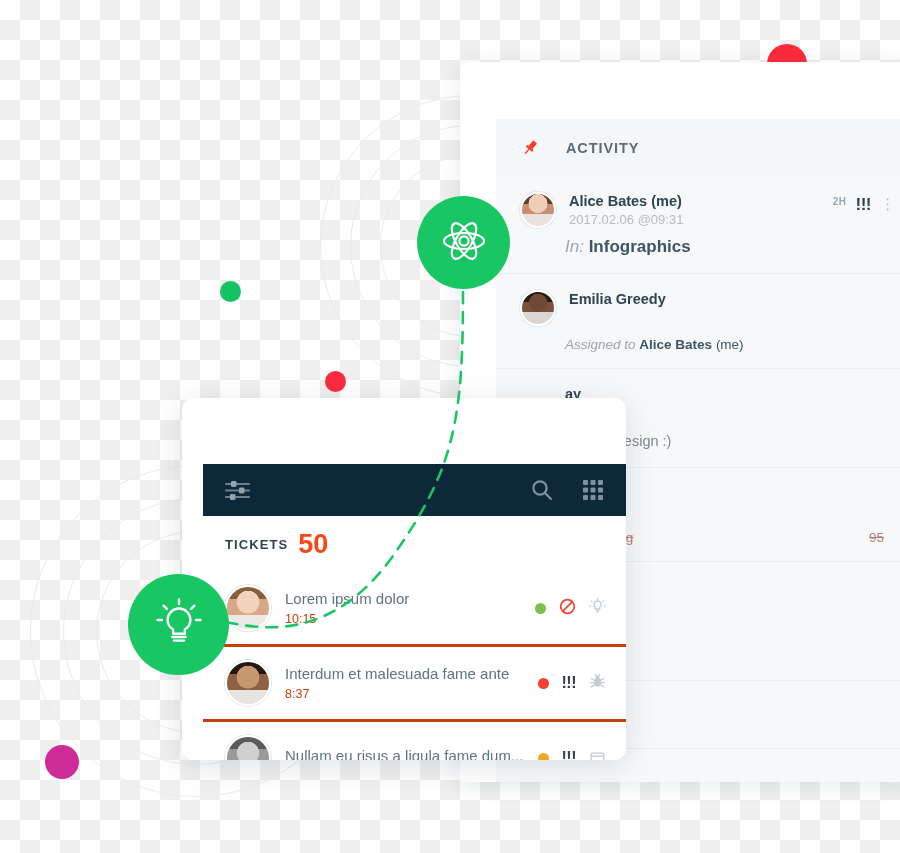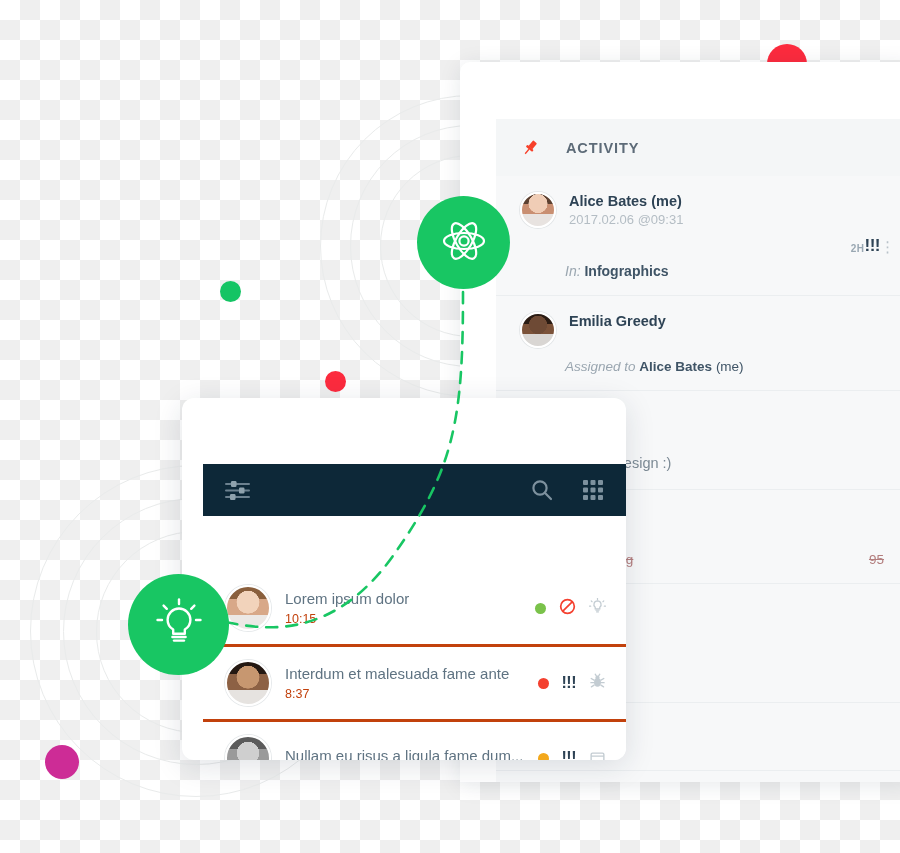--- a/index.html
+++ b/index.html
@@ -57,29 +57,29 @@
     border:2px solid #fff;box-shadow:0 0 0 1px #e3e6e8;
     background-size:cover;background-position:center top;
   }
   .av.a1{background:radial-gradient(circle at 50% 30%,#f0cdb6 0 34%,transparent 35%),
                linear-gradient(#5c4030 0 30%,#c98f72 30% 62%,#e8e3e0 62%);}
   .av.a2{background:radial-gradient(circle at 50% 34%,#6e4a35 0 34%,transparent 35%),
                linear-gradient(#2a1b13 0 32%,#7b5239 32% 64%,#d9d6d3 64%);}
   .act-names{flex:1;min-width:0;}
   .act-name{font-size:14.5px;font-weight:bold;color:#2e4355;line-height:1.15;}
   .act-time{font-size:13px;color:#b4bdc4;margin-top:2px;}
-  .act-meta{margin-left:auto;display:flex;align-items:flex-end;padding-top:4px;margin-top:41px;}
+  .act-meta{margin-left:auto;display:flex;align-items:flex-start;gap:9px;padding-top:4px;}
   .act-ago{font-size:10px;font-weight:bold;color:#99a7b2;letter-spacing:.5px;}
   .bangs{font-size:17px;font-weight:bold;color:#2e4355;letter-spacing:-.5px;line-height:1;}
   .kebab{font-size:15px;color:#b9c2c9;line-height:1;letter-spacing:-1px;}
   .act-text{font-size:14.5px;color:#7c8a95;margin:12px 0 0 45px;line-height:1.3;}
   .act-assign{font-size:13.5px;color:#9aa6b0;margin:11px 0 0 45px;font-style:italic;}
   .act-assign b{font-style:normal;color:#3f5466;font-weight:bold;}
   .act-assign .plain{font-style:normal;color:#3f5466;font-weight:normal;}
-  .act-in{font-size:14px;color:#9aa6b0;margin:9px 0 0 45px;font-style:italic;}
+  .act-in{font-size:17px;color:#9aa6b0;margin:9px 0 0 45px;font-style:italic;}
   .act-in b{font-style:normal;color:#3f5466;font-weight:bold;}
   .act-file{margin:11px 0 0 45px;display:flex;justify-content:space-between;
     font-size:13.5px;color:#b37e7e;text-decoration:line-through;padding-right:10px;}
 
   
   .card-front{
     position:absolute;left:182px;top:398px;width:444px;height:362px;
     background:#fff;border-radius:12px;
     box-shadow:0 6px 30px rgba(20,40,60,.13);
     overflow:hidden;
@@ -267,20 +267,24 @@
             <rect x="8.5" y="8.5" width="5" height="5" rx="1"></rect>
             <rect x="16" y="8.5" width="5" height="5" rx="1"></rect>
             <rect x="1" y="16" width="5" height="5" rx="1"></rect>
             <rect x="8.5" y="16" width="5" height="5" rx="1"></rect>
             <rect x="16" y="16" width="5" height="5" rx="1"></rect>
           </g>
         </svg>
       </span>
     </div>
 
+    <div class="tickets-head">
+      <span class="tk-label">TICKETS</span>
+      <span class="tk-count">50</span>
+    </div>
 
     <div class="tk-list">
 
       <div class="tk-row">
         <span class="tav t1"></span>
         <span class="tk-txt">
           <div class="tk-title">Lorem ipsum dolor</div>
           <div class="tk-time">10:15</div>
         </span>
         <span class="tk-icons">

